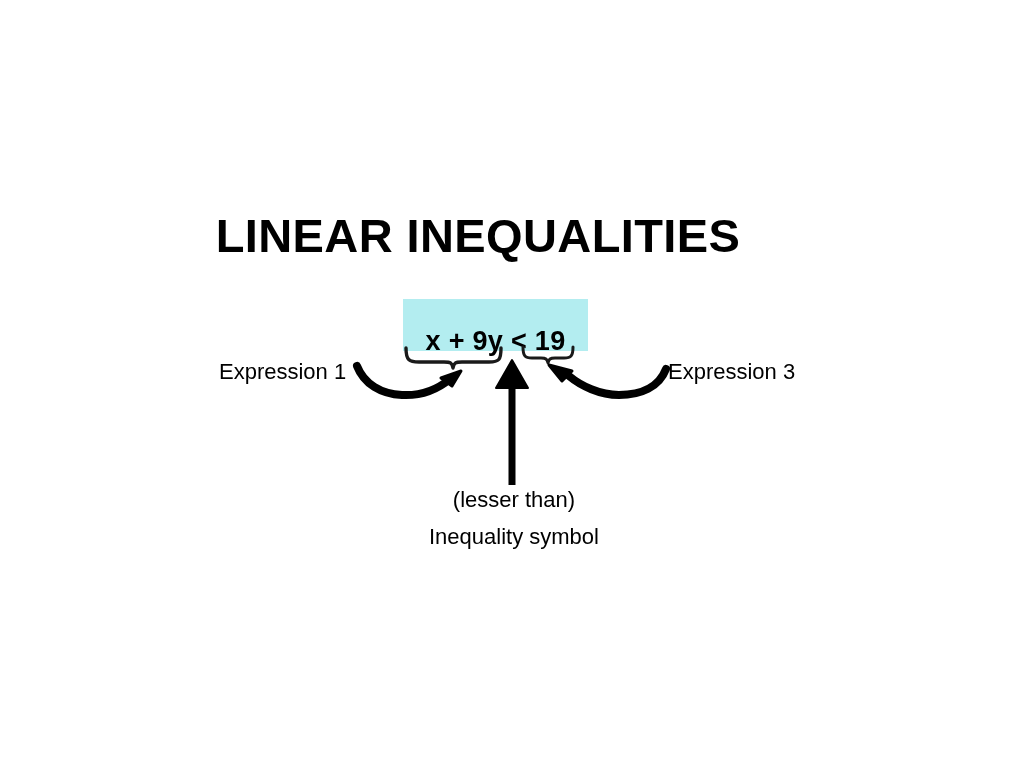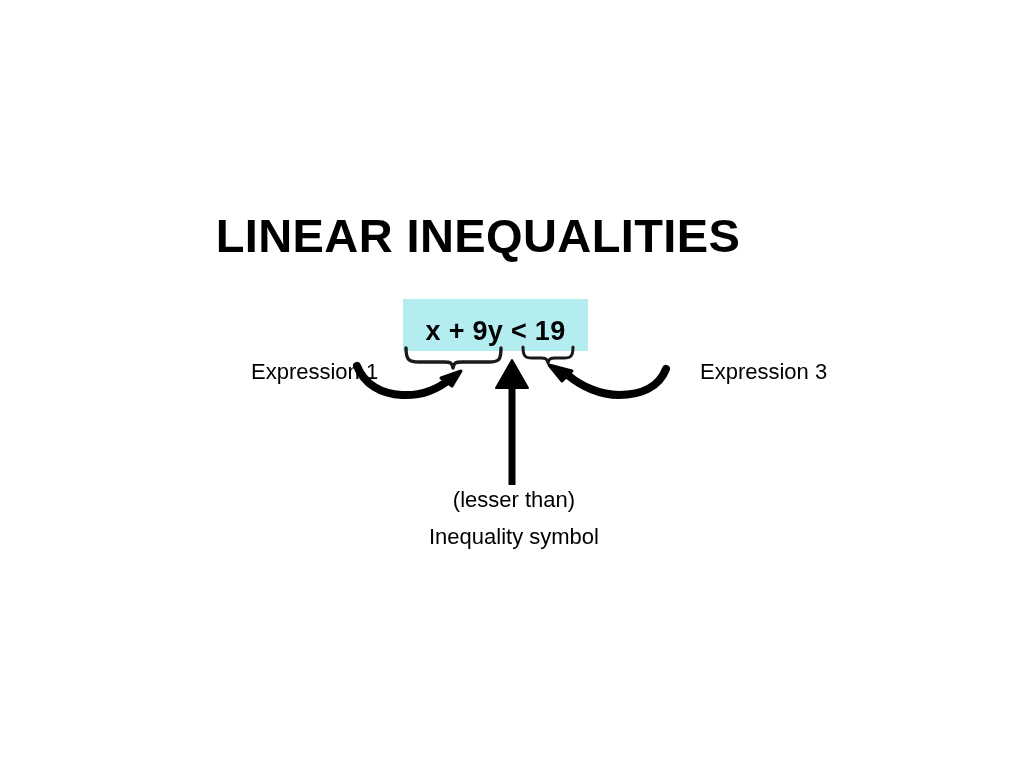--- a/index.html
+++ b/index.html
@@ -43,38 +43,37 @@
     left: 403px;
     top: 299px;
     width: 185px;
     height: 52px;
     background: #b3edf0;
   }
 
   #expr-text {
     position: absolute;
     left: 403px;
-    top: 305px;
+    top: 315px;
     width: 185px;
     height: 52px;
     display: flex;
     align-items: center;
     justify-content: center;
     font-size: 27px;
     font-weight: bold;
     letter-spacing: 0.3px;
     white-space: nowrap;
   }
 
   .side-label {
     position: absolute;
     font-size: 22px;
     line-height: 1;
     white-space: nowrap;
-    margin-left: 32px;
   }
   #label-expression-1 { left: 219px; top: 361px; }
   #label-expression-2 { left: 668px; top: 361px; }
 
   .bottom-label {
     position: absolute;
     left: 0;
     width: 1024px;
     text-align: center;
     font-size: 22px;

